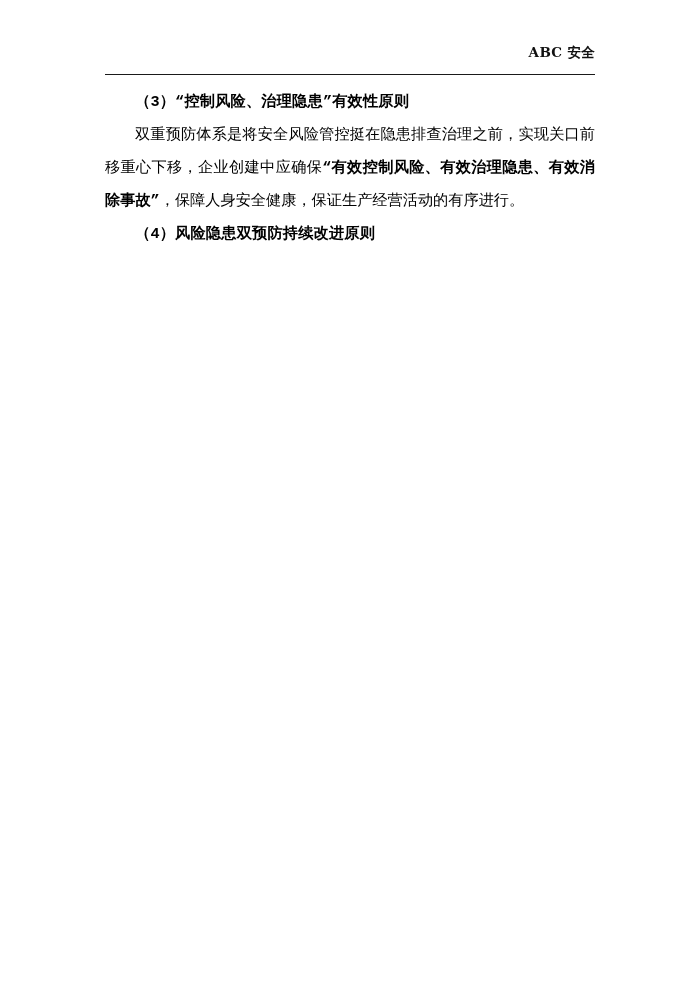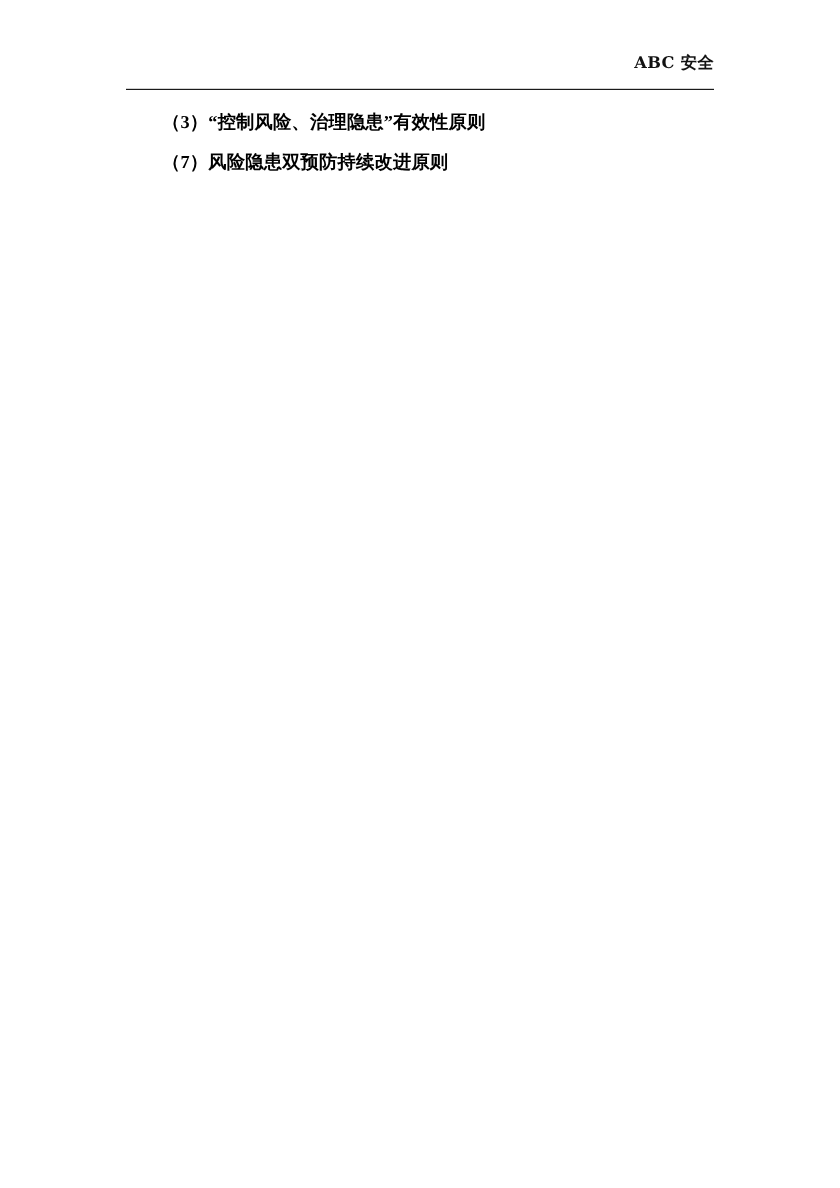--- a/index.html
+++ b/index.html
@@ -48,21 +48,21 @@
     top: 86px;
     left: 105px;
     width: 490px;
   }
   p {
     margin: 0;
     font-size: 15.2px;
     line-height: 33px;
     text-align: justify;
     text-justify: inter-ideograph;
-    font-family: Liberation Serif, serif;
+    font-family: Liberation Mono, monospace;
     color: #000;
   }
   p.heading {
     font-weight: bold;
     text-indent: 30px;
     text-align: left;
     letter-spacing: 0.2px;
   }
   p.body-para {
     text-indent: 30px;
@@ -78,19 +78,20 @@
 
   <div class="header">
     <span>ABC 安全</span>
   </div>
   <div class="header-rule"></div>
 
   <div class="content">
 
     <p class="heading">（3）“控制风险、治理隐患”有效性原则</p>
 
+    <p class="body-para"><span>双重预防体系是将安全风险管控挺在隐患排查治理之前，实现关口前移重心下移，企业创建中应确保</span><span class="bold-run">“有效控制风险、有效治理隐患、有效消除事故”</span><span>，保障人身安全健康，保证生产经营活动的有序进行。</span></p>
 
-    <p class="heading">（7）风险隐患双预防持续改进原则</p>
+    <p class="heading">（4）风险隐患双预防持续改进原则</p>
 
 
   </div>
 
 </div>
 
 </body></html>

